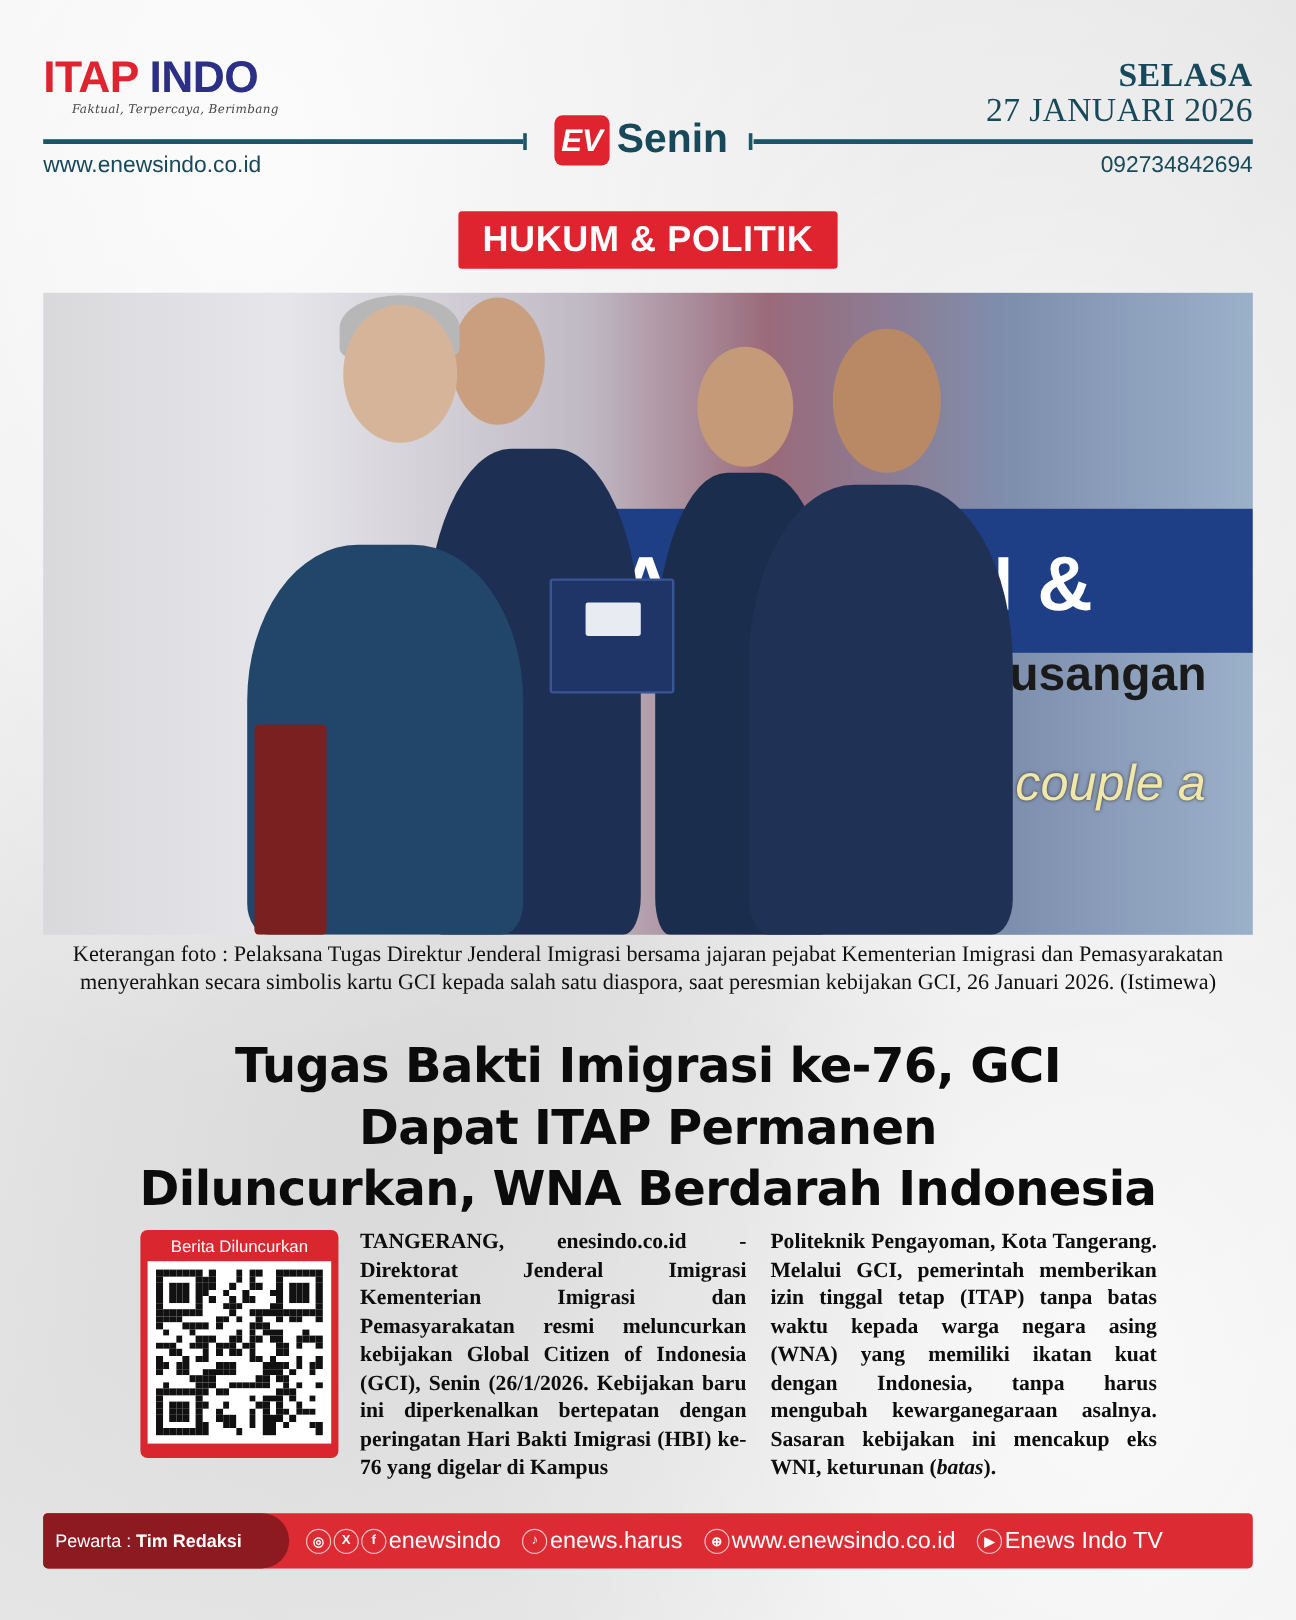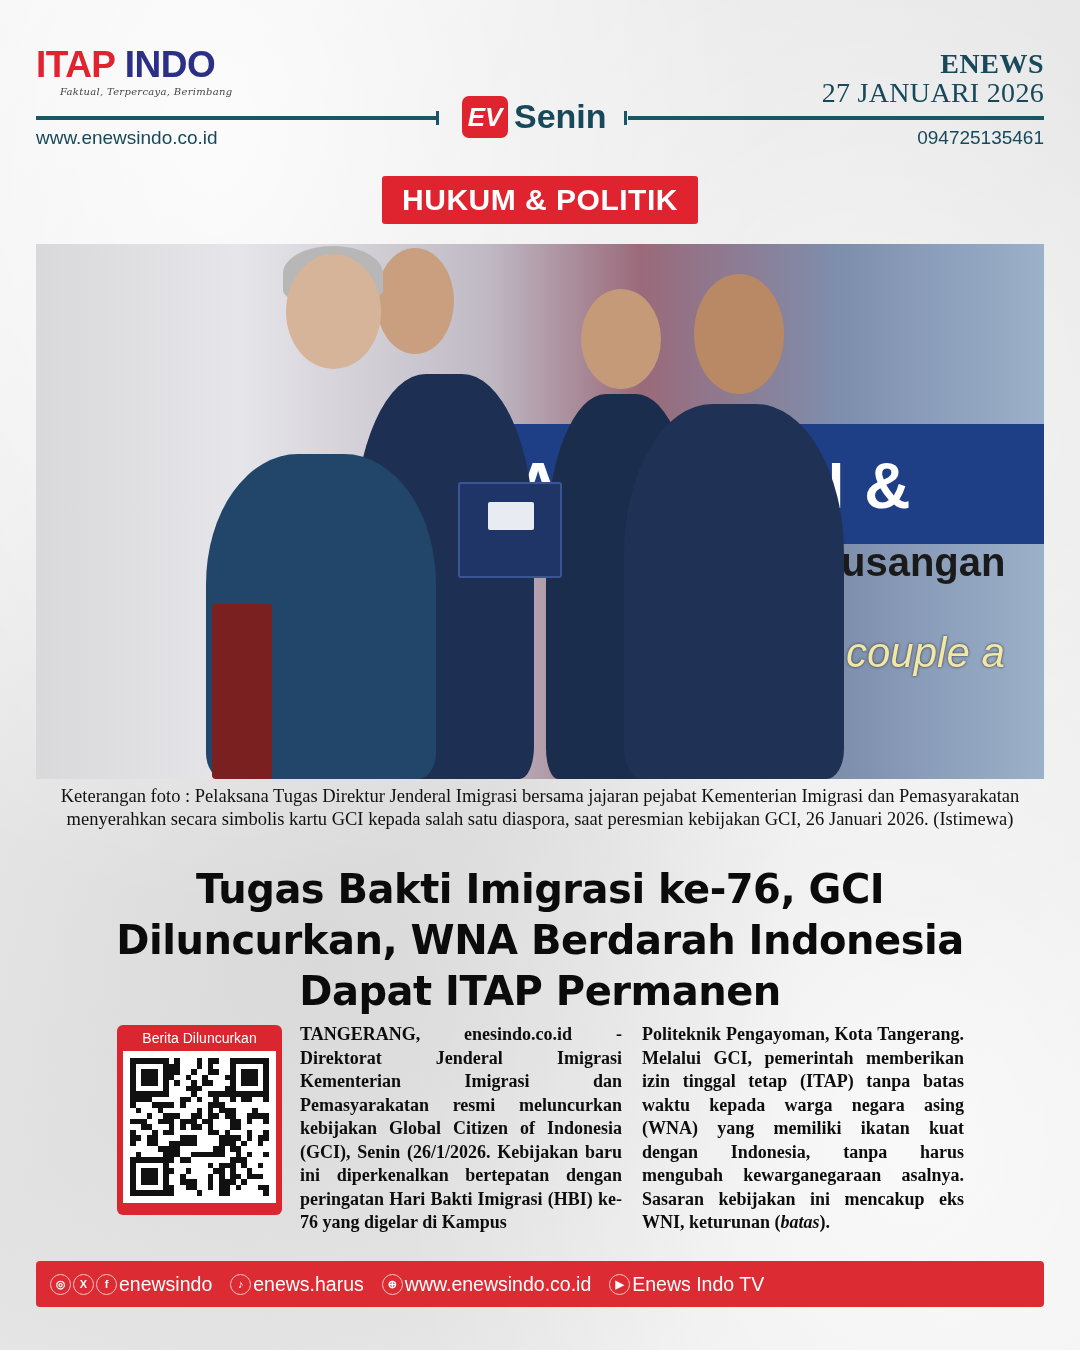--- a/index.html
+++ b/index.html
@@ -85,34 +85,34 @@
 </style>
 </head>
 <body>
 
 <div class="abs logo">
   <span class="red">ITAP</span>
   <span class="blue">INDO</span>
 </div>
 <div class="abs tagline">Faktual, Terpercaya, Berimbang</div>
 
-<div class="abs day">ENEWS</div>
+<div class="abs day">SELASA</div>
 <div class="abs date">27 JANUARI 2026</div>
 
 <div class="abs hline hline-left"></div>
 <div class="abs tick" style="left:436px"></div>
 <div class="abs ev-badge">
     <span>EV</span>
   </div>
 <div class="abs koran">Senin</div>
 <div class="abs tick" style="left:624px"></div>
 <div class="abs hline hline-right"></div>
 
 <div class="abs site-url">www.enewsindo.co.id</div>
-<div class="abs phone">094725135461</div>
+<div class="abs phone">092734842694</div>
 
 <div class="abs category">HUKUM &amp; POLITIK</div>
 
 <div class="abs photo">
   <div class="banner"></div>
   <div class="banner-text">PASANGAN &amp;</div>
   <div class="sub1">usangan</div>
   <div class="sub2">couple a</div>
   <div class="person p2"></div>
   <div class="person p2h"></div>
@@ -125,22 +125,22 @@
   <div class="person p1hair"></div>
   <div class="person p1h"></div>
   <div class="plaque"></div>
   <div class="card"></div>
 </div>
 
 <div class="abs caption">Keterangan foto : Pelaksana Tugas Direktur Jenderal Imigrasi bersama jajaran pejabat Kementerian Imigrasi dan Pemasyarakatan menyerahkan secara simbolis kartu GCI kepada salah satu diaspora, saat peresmian kebijakan GCI, 26 Januari 2026. (Istimewa)</div>
 
 <div class="abs headline">
   <div>Tugas Bakti Imigrasi ke-76, GCI</div>
+  <div>Dapat ITAP Permanen</div>
   <div>Diluncurkan, WNA Berdarah Indonesia</div>
-  <div>Dapat ITAP Permanen</div>
 </div>
 
 <div class="abs qr-box">
   <div class="qr-label">Berita Diluncurkan</div>
   <div class="qr-code">
     <div class="qr-grid" id="qrgrid">
         <span style="background: rgb(17, 17, 17);"></span>
         <span style="background: rgb(17, 17, 17);"></span>
         <span style="background: rgb(17, 17, 17);"></span>
         <span style="background: rgb(17, 17, 17);"></span>
@@ -770,20 +770,24 @@
 </div>
 
 <div class="abs col col1">
   <p>TANGERANG, enesindo.co.id - Direktorat Jenderal Imigrasi Kementerian Imigrasi dan Pemasyarakatan resmi meluncurkan kebijakan Global Citizen of Indonesia (GCI), Senin (26/1/2026. Kebijakan baru ini diperkenalkan bertepatan dengan peringatan Hari Bakti Imigrasi (HBI) ke-76 yang digelar di Kampus</p>
 </div>
 <div class="abs col col2">
   <p><span>Politeknik Pengayoman, Kota Tangerang. Melalui GCI, pemerintah memberikan izin tinggal tetap (ITAP) tanpa batas waktu kepada warga negara asing (WNA) yang memiliki ikatan kuat dengan Indonesia, tanpa harus mengubah kewarganegaraan asalnya. Sasaran kebijakan ini mencakup eks WNI, keturunan (</span><i>batas</i><span>).</span></p>
 </div>
 
 <div class="abs footer">
+  <div class="reporter">
+    <span>Pewarta :</span>
+    <b>Tim Redaksi</b>
+  </div>
   <div class="social">
     <span class="ico">◎</span>
     <span class="ico">X</span>
     <span class="ico">f</span>
     <span>enewsindo</span>
     <span class="gap"></span>
     <span class="ico">♪</span>
     <span>enews.harus</span>
     <span class="gap"></span>
     <span class="ico">⊕</span>

